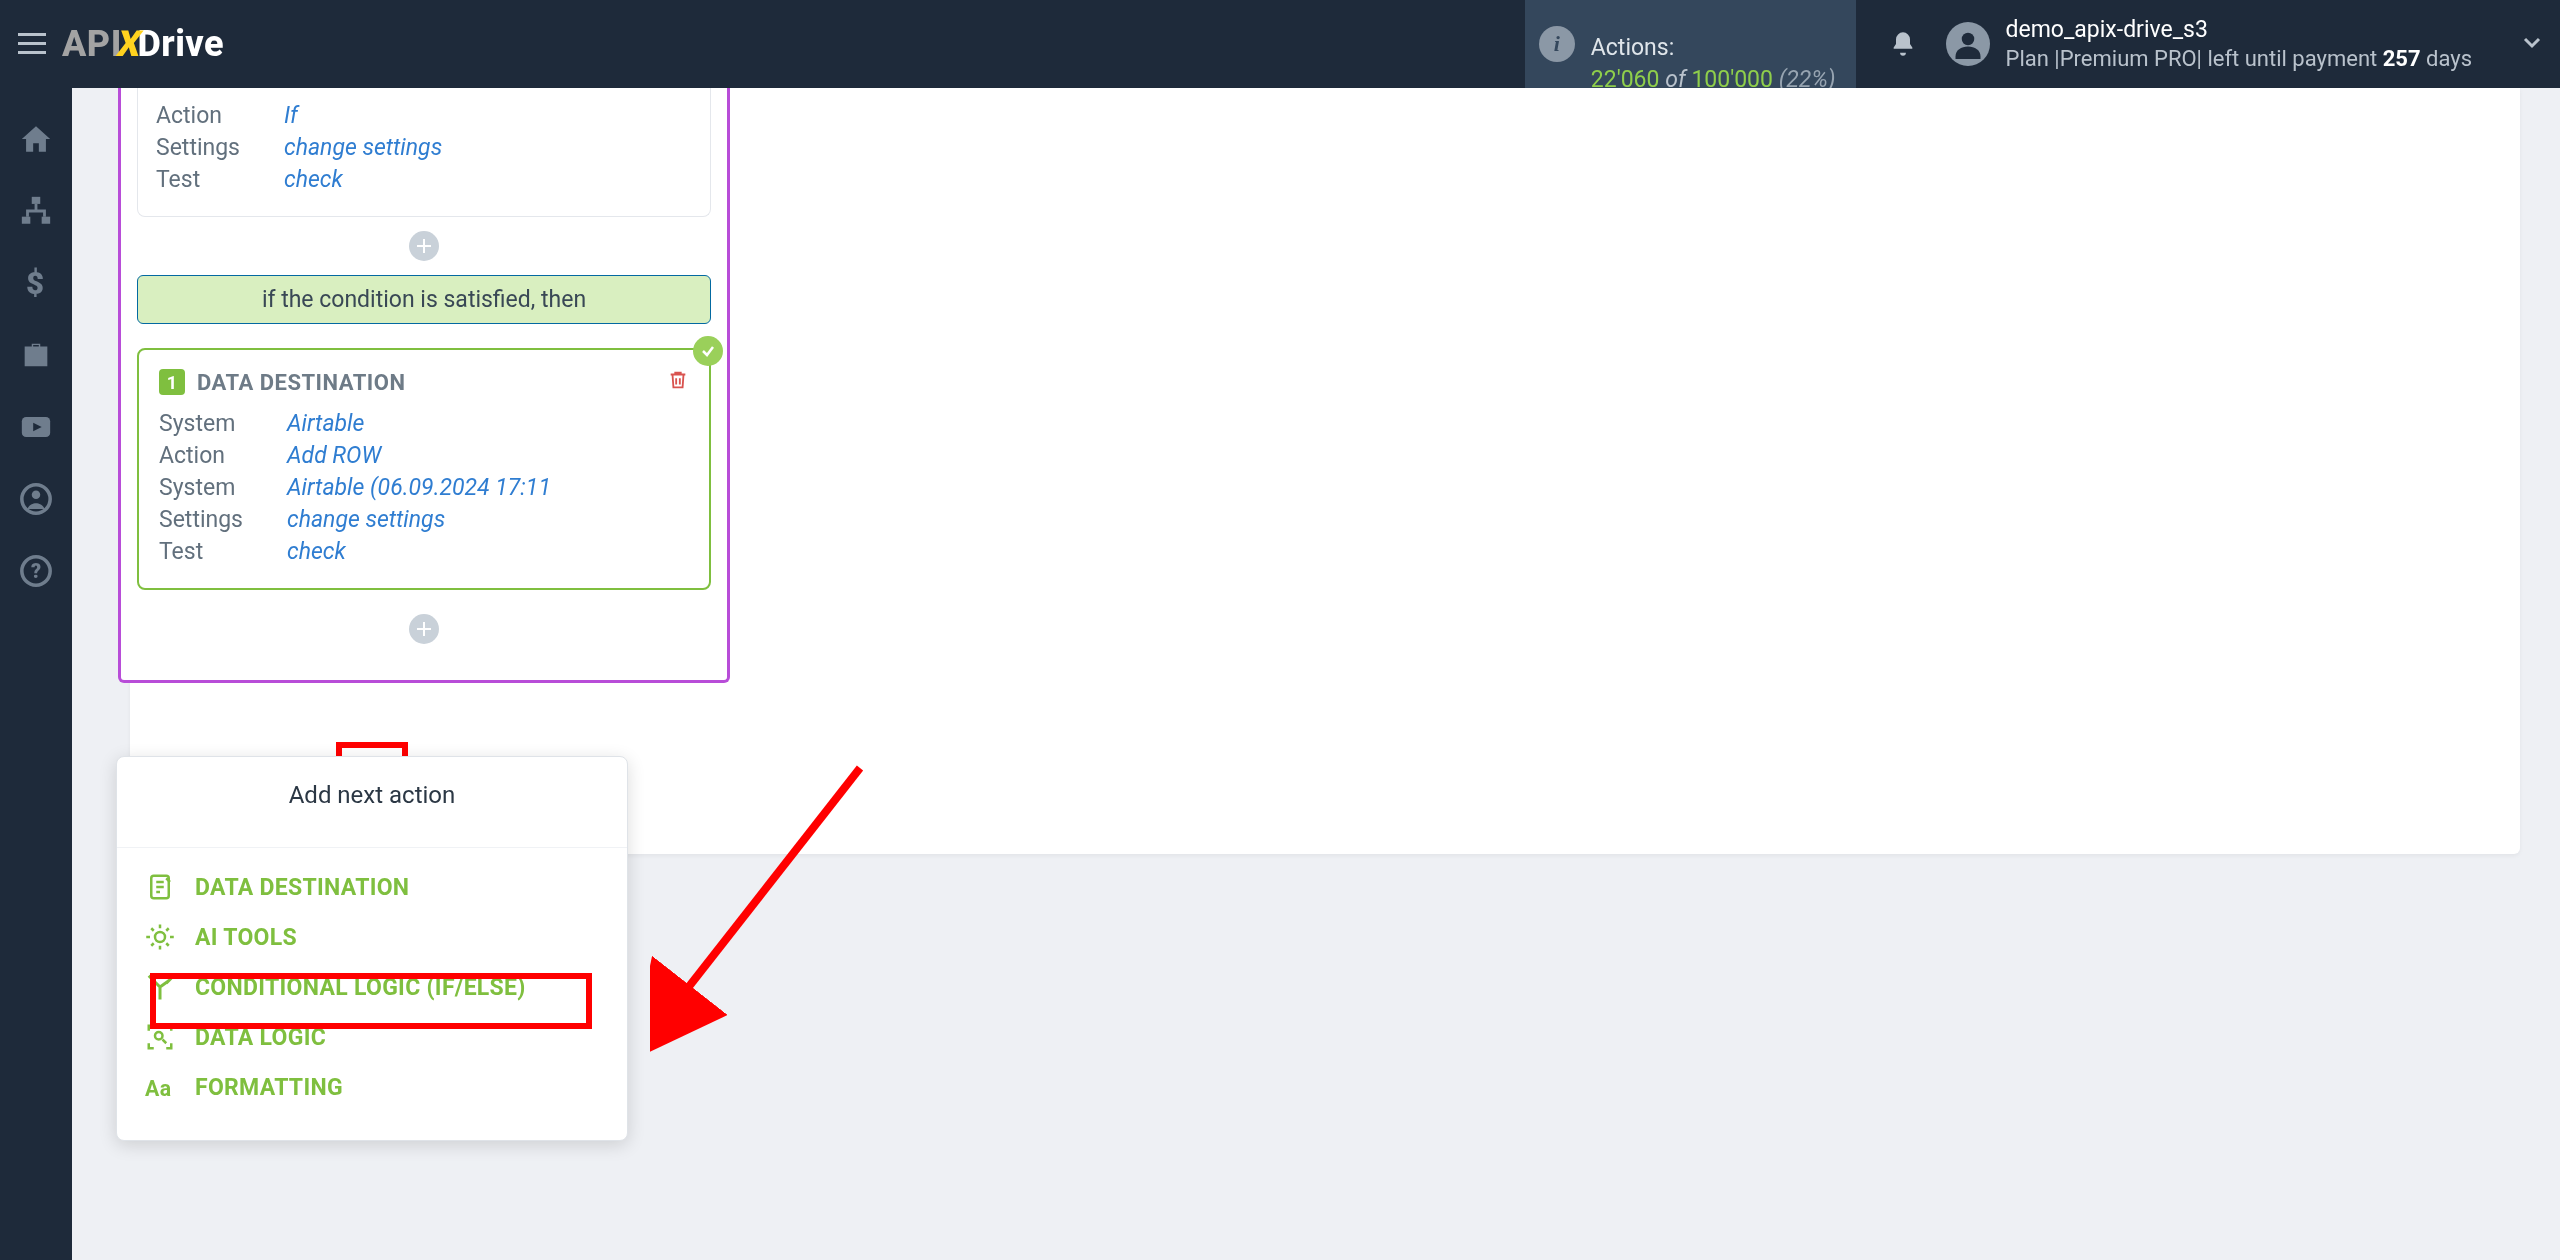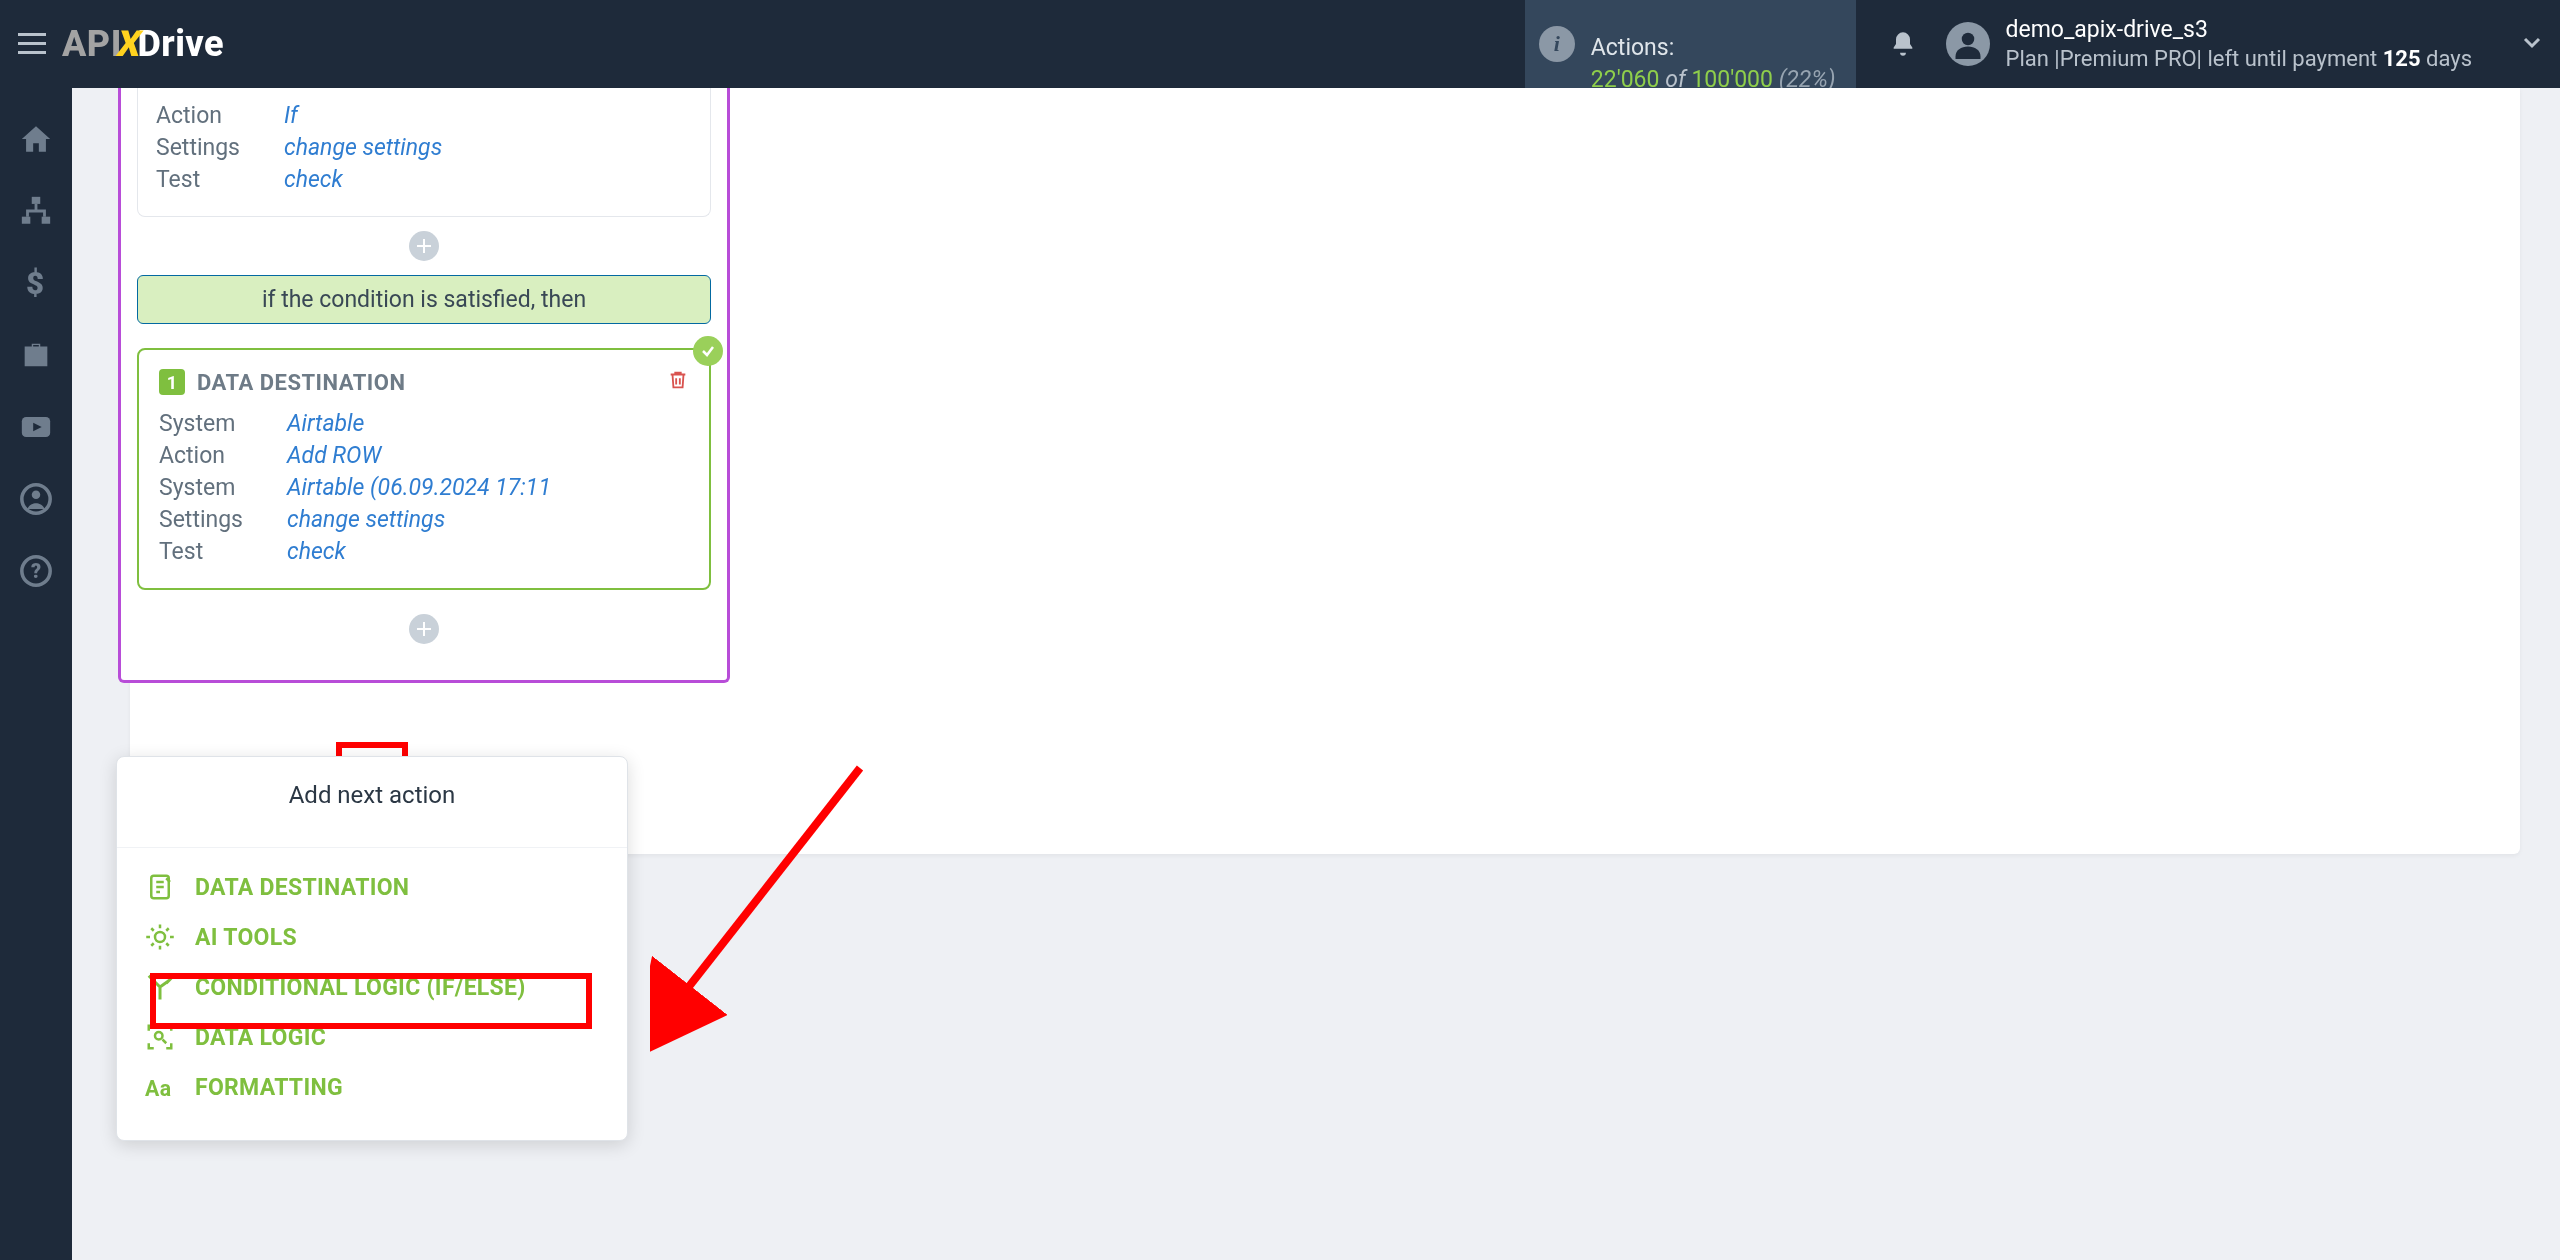--- a/index.html
+++ b/index.html
@@ -300,21 +300,21 @@
 
   <div class="avatar">
     <svg width="30" height="30" viewBox="0 0 24 24" fill="#1e2a3a">
       <circle cx="12" cy="8" r="5"></circle>
       <path d="M2 22c0-5 4.5-8 10-8s10 3 10 8v2H2z"></path>
     </svg>
   </div>
   <div class="user-block">
     <div class="uname">demo_apix-drive_s3</div>
     <div class="plan">
-      <span>Plan |Premium PRO| left until payment </span><span class="days">125</span><span> days</span>
+      <span>Plan |Premium PRO| left until payment </span><span class="days">257</span><span> days</span>
     </div>
   </div>
   <div class="chev-down">
     <svg width="24" height="24" viewBox="0 0 24 24" fill="none" stroke="#b9c2cc" stroke-width="3">
       <polyline points="5 9 12 16 19 9"></polyline>
     </svg>
   </div>
 </div>
 
 <div class="sidebar">

